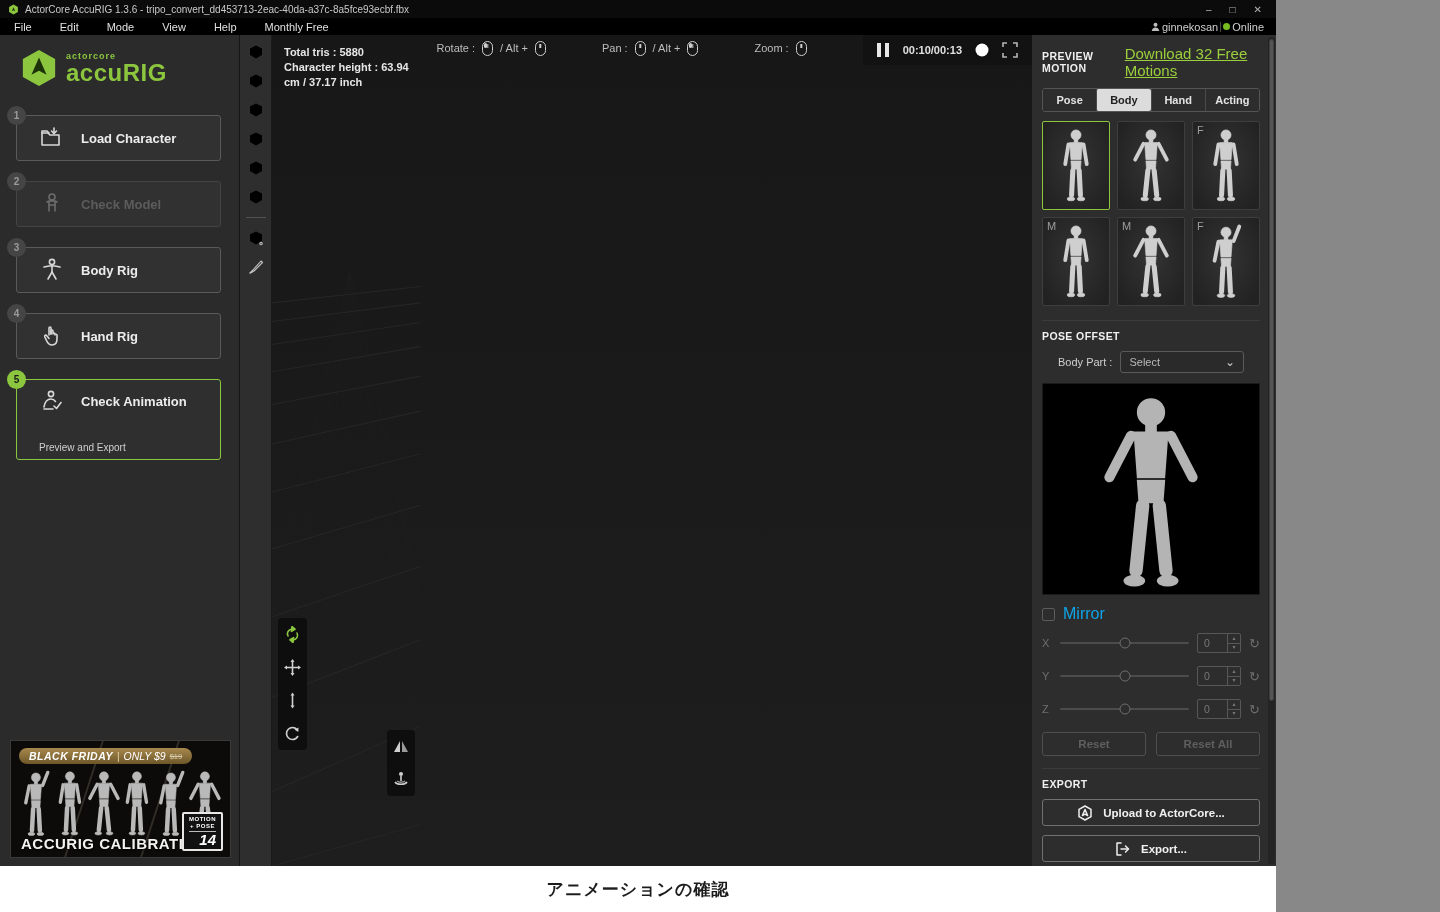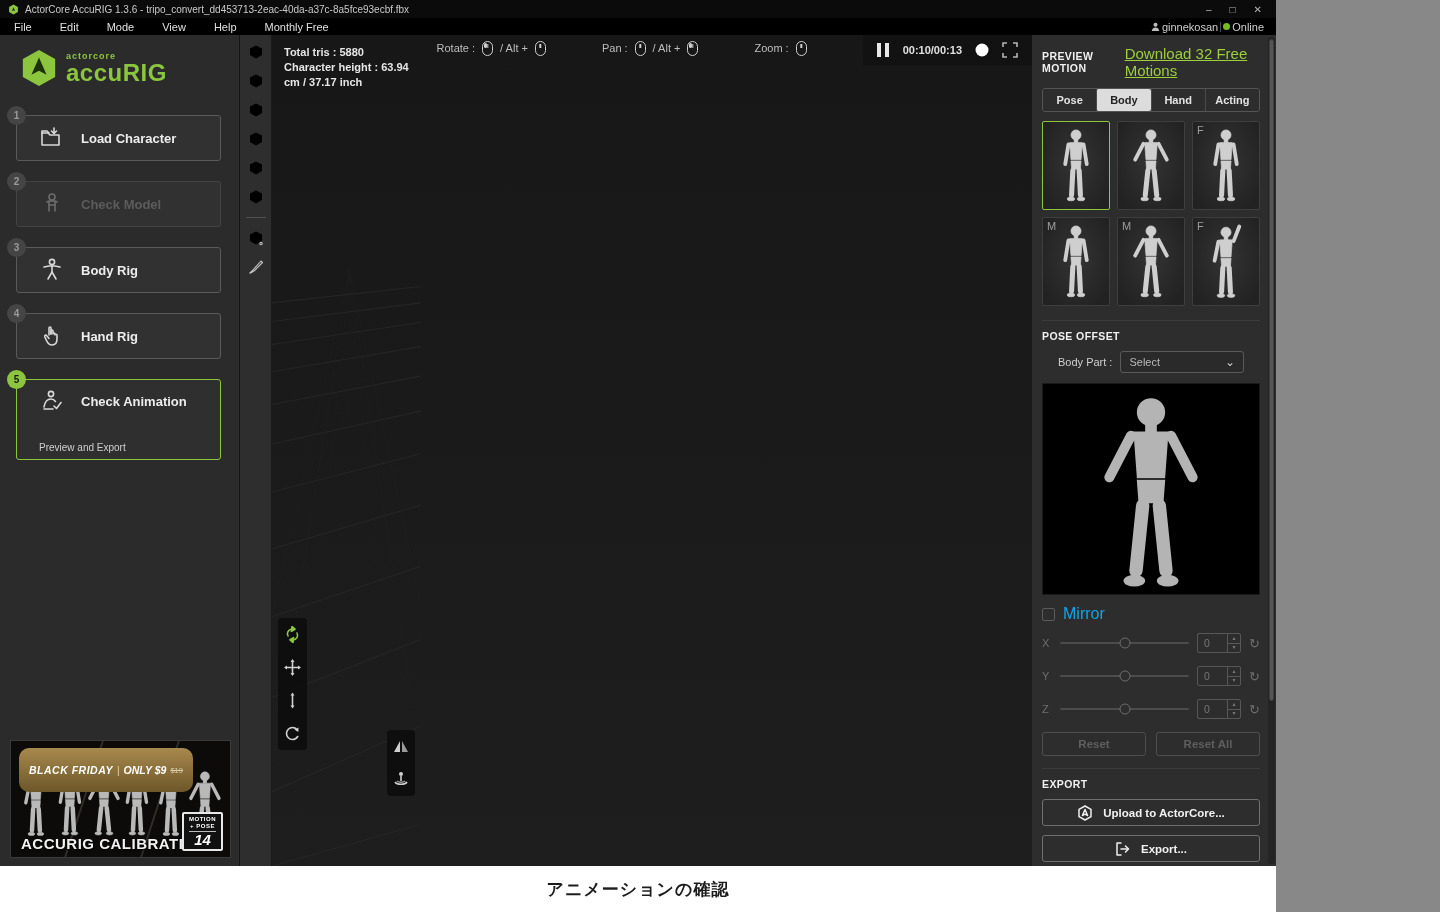--- a/index.html
+++ b/index.html
@@ -41,32 +41,32 @@
   .step.disabled .sicon { opacity:0.35; }
   .step.active .step-box { border:1.5px solid #8cc63f; background:#2f2f2f; flex-wrap:wrap; padding-bottom:6px; }
   .step.active .step-badge { background:#8cc63f; color:#1a1a1a; }
   .step-sub { width:100%; color:#cfcfcf; font-size:10px; margin-top:12px; }
   .sicon { width:26px; height:26px; flex:0 0 auto; }
   .sicon path, .sicon circle, .sicon rect, .sicon line { stroke:#d8d8d8; fill:none; stroke-width:1.6; stroke-linecap:round; stroke-linejoin:round; }
 
   
   .banner { position:absolute; left:10px; right:8px; bottom:8px; height:118px; background:#0d0b09; border:1px solid #3a3a3a; overflow:hidden; }
   .banner .diag { position:absolute; top:-10px; bottom:-10px; width:2px; background:#4a443c; transform:skewX(-18deg); opacity:.6; }
-  .banner .pill { position:absolute; left:8px; top:7px; background:linear-gradient(180deg,#a8894e,#6d5628); border-radius:10px; padding:16px 10px; display:flex; align-items:center; gap:4px;text-align:center; }
+  .banner .pill { position:absolute; left:8px; top:7px; background:linear-gradient(180deg,#a8894e,#6d5628); border-radius:10px; padding:2px 10px; display:flex; align-items:center; gap:4px;text-align:center; }
   .banner .pill .bf { color:#fff; font-size:10.5px; font-weight:bold; font-style:italic; letter-spacing:0.5px; }
   .banner .pill .sep { color:#e8d9ad; font-size:10px; }
-  .banner .pill .price { color:#fff; font-size:10.5px; font-weight:bold; font-style:italic; }
+  .banner .pill .price { color:#fff; font-size:10.5px; font-weight:normal; font-style:italic; }
   .banner .pill .old { color:#d9cfae; font-size:7.5px; text-decoration:line-through; }
   .banner .figs { position:absolute; left:0; right:0; top:22px; height:80px; display:flex; justify-content:space-around; align-items:flex-end; padding:0 8px; }
   .banner .figs svg { height:78px; width:34px; }
   .banner .figs .mq { fill:#b9b9b9; stroke:#b9b9b9; }
   .banner .cal { position:absolute; left:10px; bottom:5px; color:#f2f2f2; font-size:15px; font-weight:bold; letter-spacing:0.5px; text-shadow:0 1px 2px #000; }
   .mpbadge { position:absolute; right:7px; bottom:6px; border:2px solid #e8e8e8; background:#111; text-align:center; padding:2px 5px 1px; border-radius:2px; }
   .mpbadge .l1 { color:#fff; font-size:6px; font-weight:bold; line-height:7px; letter-spacing:0.5px; }
-  .mpbadge .n { color:#fff; font-size:15px; font-weight:bold; font-style:italic; line-height:16px; border-top:1px solid #bbb; margin-top:1px; }
+  .mpbadge .n { color:#fff; font-size:15px; font-weight:bold; font-style:italic; line-height:16px; border-top:1px solid #bbb; margin-top:1px;text-align:right; }
 
   
   .vtoolbar { width:32px; background:#2e2e2e; border-right:1px solid #1a1a1a; display:flex; flex-direction:column; align-items:center; padding-top:8px; gap:11px; flex:0 0 auto; }
   .vtool { width:18px; height:18px; display:flex; align-items:center; justify-content:center; }
   .vtool svg { width:16px; height:16px; }
   .vtool path, .vtool line, .vtool circle { stroke:#c4c4c4; fill:none; stroke-width:1.1; stroke-linejoin:round; stroke-linecap:round; }
   .vt-sep { width:20px; height:1px; background:#525252; }
 
   
   .viewport { flex:1; position:relative; background:linear-gradient(180deg,#171717,#1e1e1e); display:flex; flex-direction:row; min-width:0; }

